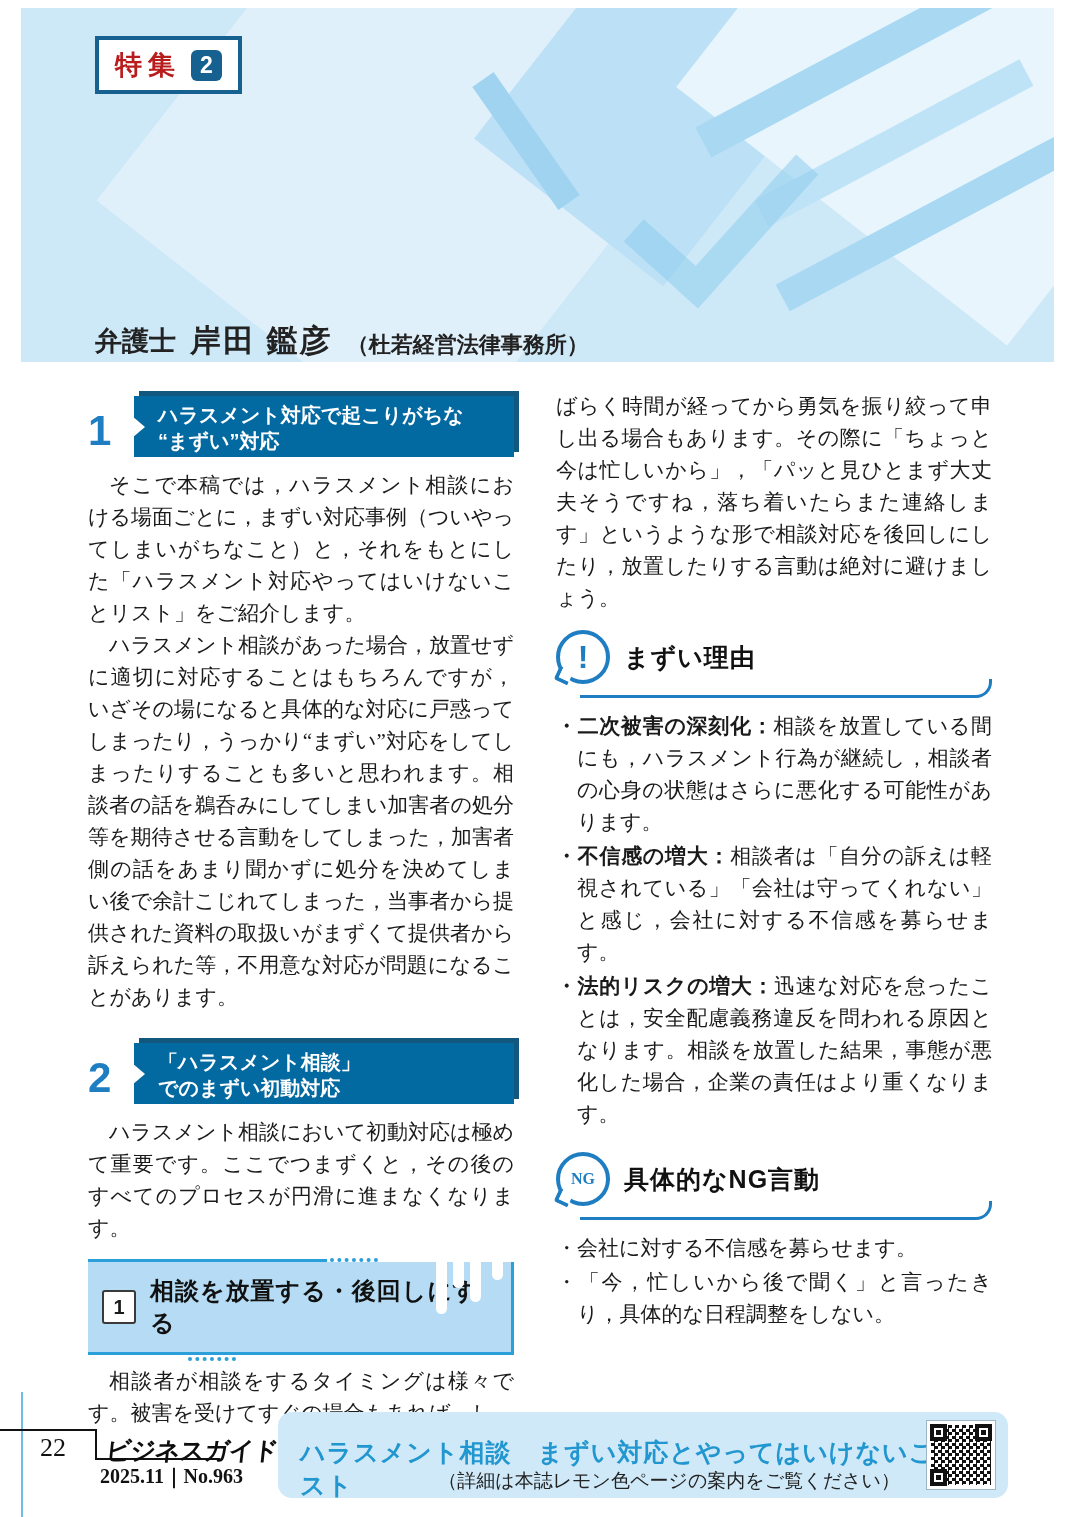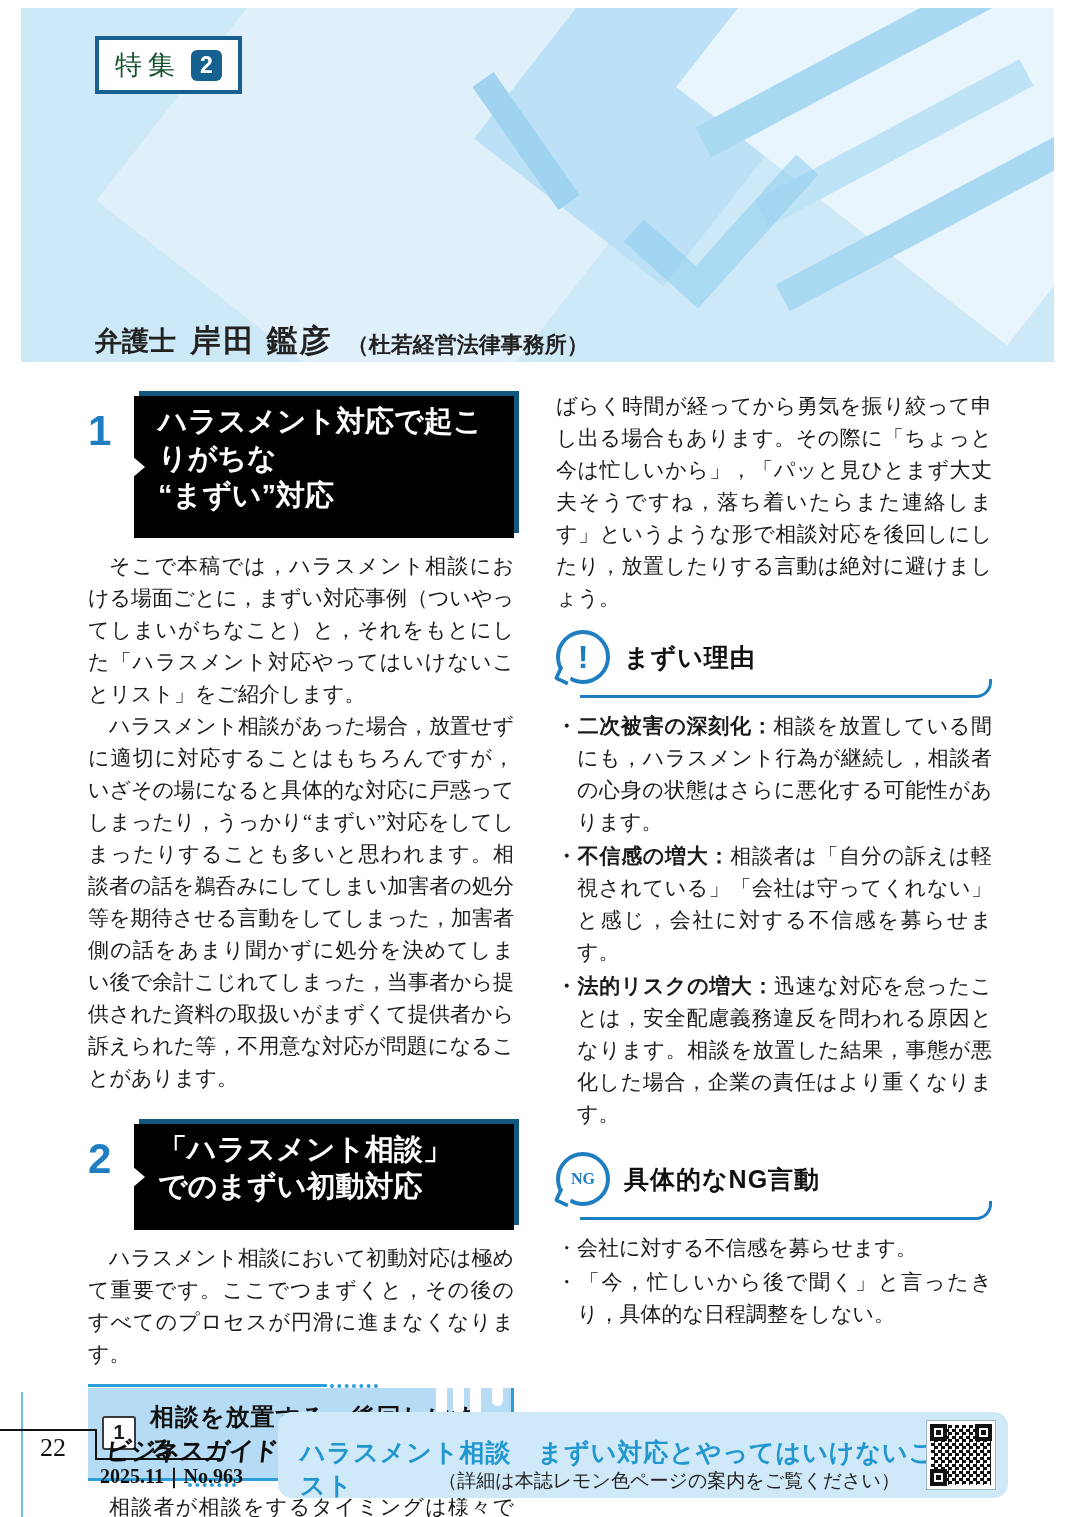--- a/index.html
+++ b/index.html
@@ -15,21 +15,21 @@
   .sh3{right:-90px;top:-60px;width:420px;height:300px;background:#e8f5fd;transform:rotate(38deg);}
   .sh4{right:40px;top:40px;width:330px;height:34px;background:#a9d8f2;transform:rotate(-28deg);}
   .sh5{right:10px;top:120px;width:300px;height:30px;background:#bfe3f6;transform:rotate(-28deg);}
   .sh6{right:-30px;top:200px;width:320px;height:30px;background:#a9d8f2;transform:rotate(-28deg);}
   .sh7{left:430px;top:120px;width:150px;height:26px;background:#9fd3f0;transform:rotate(55deg);}
   .check{left:610px;top:150px;width:150px;height:70px;border-left:30px solid #8ecdee;border-bottom:30px solid #8ecdee;transform:rotate(-48deg);opacity:.55;}
   .feature-badge{
     position:absolute;left:74px;top:28px;background:#ffffff;border:4px solid #16618f;
     padding:7px 16px;display:flex;align-items:center;gap:10px;
   }
-  .fb-label{color:#14532d;font-weight:normal;font-size:27px;letter-spacing:6px;}
+  .fb-label{color:#b91c1c;font-weight:bold;font-size:27px;letter-spacing:6px;}
   .fb-num{background:#16618f;color:#fff;font-weight:bold;font-size:23px;width:31px;height:31px;
     border-radius:6px;display:flex;align-items:center;justify-content:center;}
   .hero-title{
     position:absolute;left:70px;top:108px;margin:0;font-size:58px;font-weight:bold;color:#1c1c1c;
     line-height:1.25;letter-spacing:3px;
     text-shadow:0 0 5px #fff,0 0 9px #fff,0 0 14px #fff,0 0 18px #fff;
   }
   .hero-author{position:absolute;left:74px;top:312px;display:flex;align-items:flex-end;gap:14px;color:#222;}
   .a-role{font-size:27px;font-weight:bold;padding-bottom:3px;}
   .a-name{font-size:31px;font-weight:bold;letter-spacing:2px;}
@@ -41,22 +41,22 @@
   .col-right{left:556px;top:390px;width:436px;}
   .serif{font-family:"Liberation Serif",serif;font-size:21px;line-height:32px;text-align:justify;color:#1a1a1a;margin:0;}
   .para{text-indent:1em;}
   .hang{padding-left:1em;text-indent:-1em;}
   .blabel{font-family:"Liberation Sans",sans-serif;font-weight:bold;}
 
   
   .sec-head{display:flex;align-items:flex-start;margin-bottom:12px;}
   .sec-head.s2{margin-top:30px;}
   .sec-num{font-size:42px;font-weight:bold;color:#1f7ec2;width:46px;line-height:1;padding-top:14px;flex:0 0 46px;}
-  .sec-box{position:relative;flex:1;background:#000000;color:#fff;font-weight:bold;font-size:29px;line-height:1.28;
-    padding:7px 10px 24px 24px;box-shadow:5px -5px 0 #12587e;}
+  .sec-box{position:relative;flex:1;background:#0369a1;color:#fff;font-weight:bold;font-size:20px;line-height:1.28;
+    padding:7px 10px 3px 24px;box-shadow:5px -5px 0 #12587e;}
   .sec-box::before{content:"";position:absolute;left:-2px;top:50%;transform:translateY(-50%);
     border-top:11px solid transparent;border-bottom:11px solid transparent;border-left:13px solid #fff;}
 
   
   .subhead{margin-top:14px;margin-bottom:10px;position:relative;}
   .sh-topline{display:flex;align-items:center;height:4px;}
   .sh-topline .solid{width:56%;height:3px;background:#2b9fd9;}
   .sh-topline .dots{width:48px;border-top:4px dotted #2b9fd9;margin-left:3px;}
   .sh-box{position:relative;background:#b5dcf4;border-right:3px solid #2b9fd9;border-bottom:3px solid #2b9fd9;
     padding:13px 14px;display:flex;align-items:center;gap:14px;overflow:visible;}

